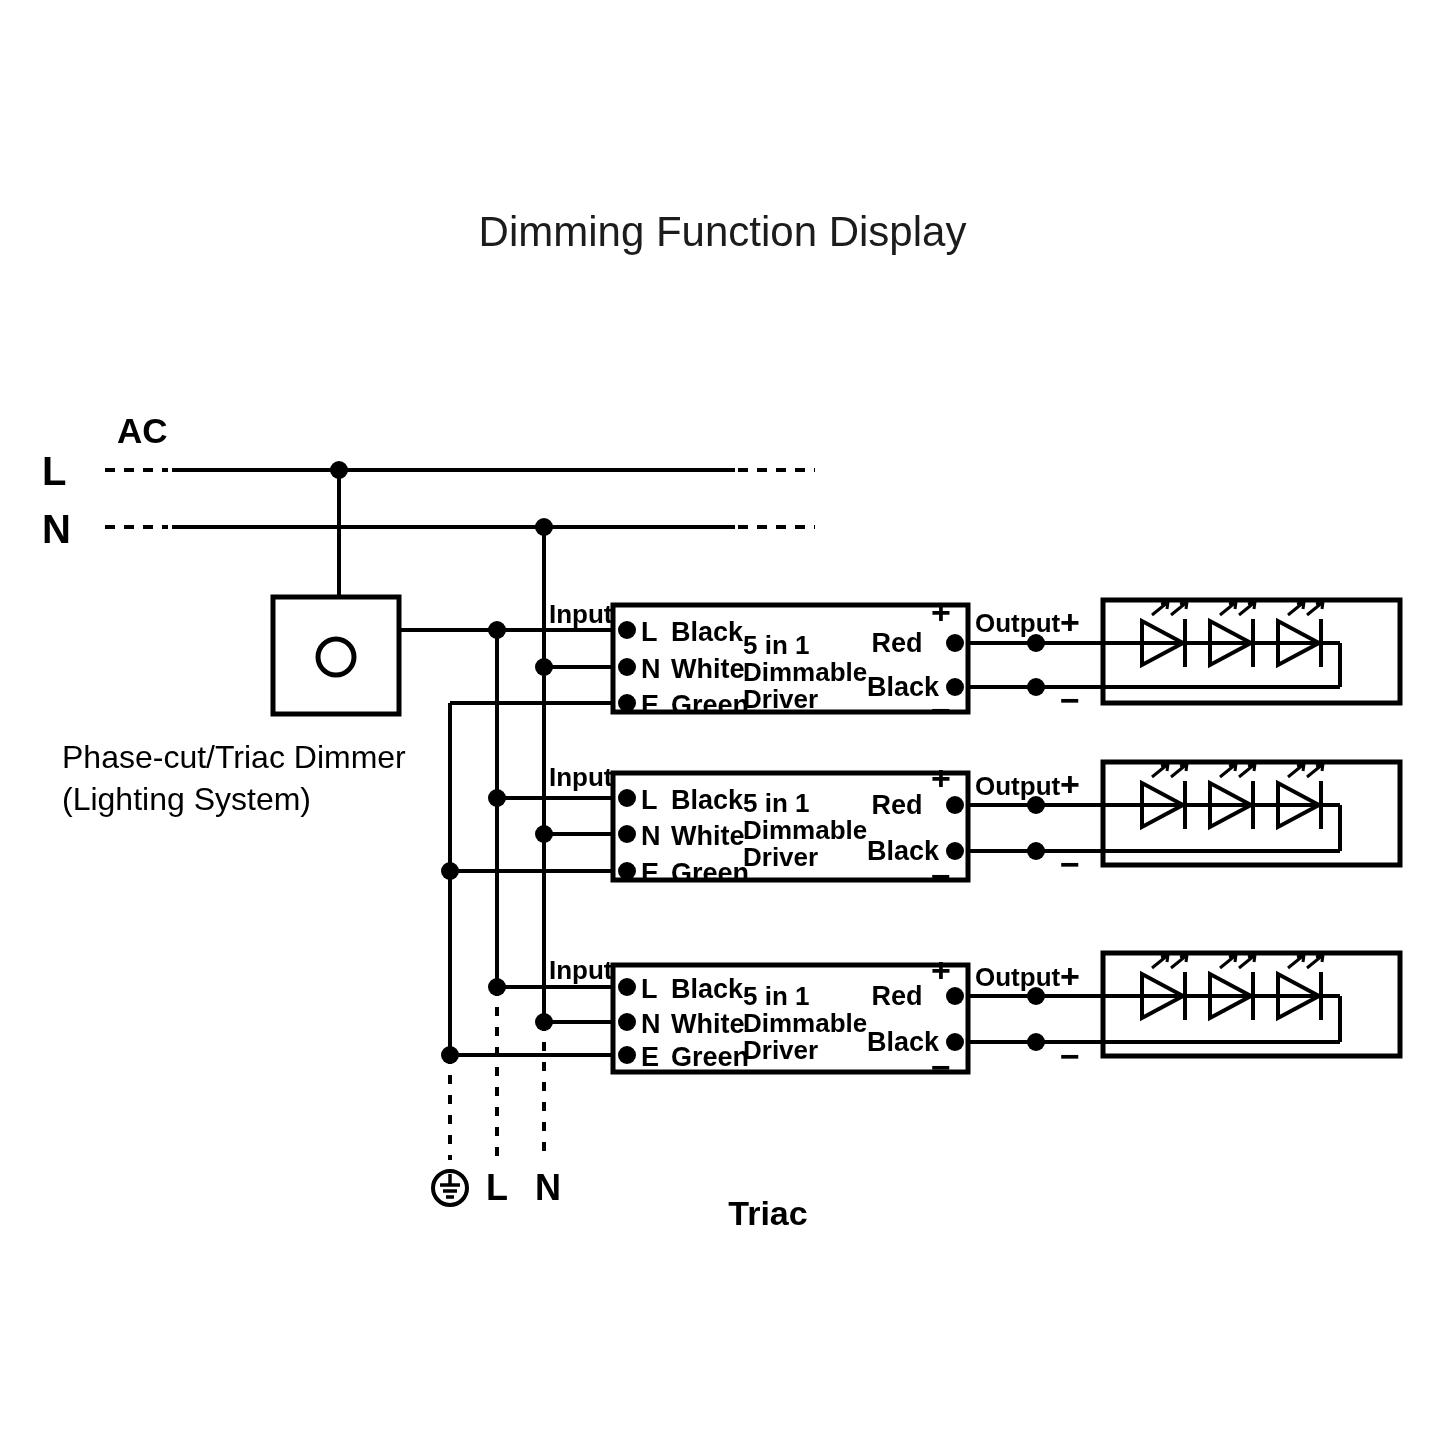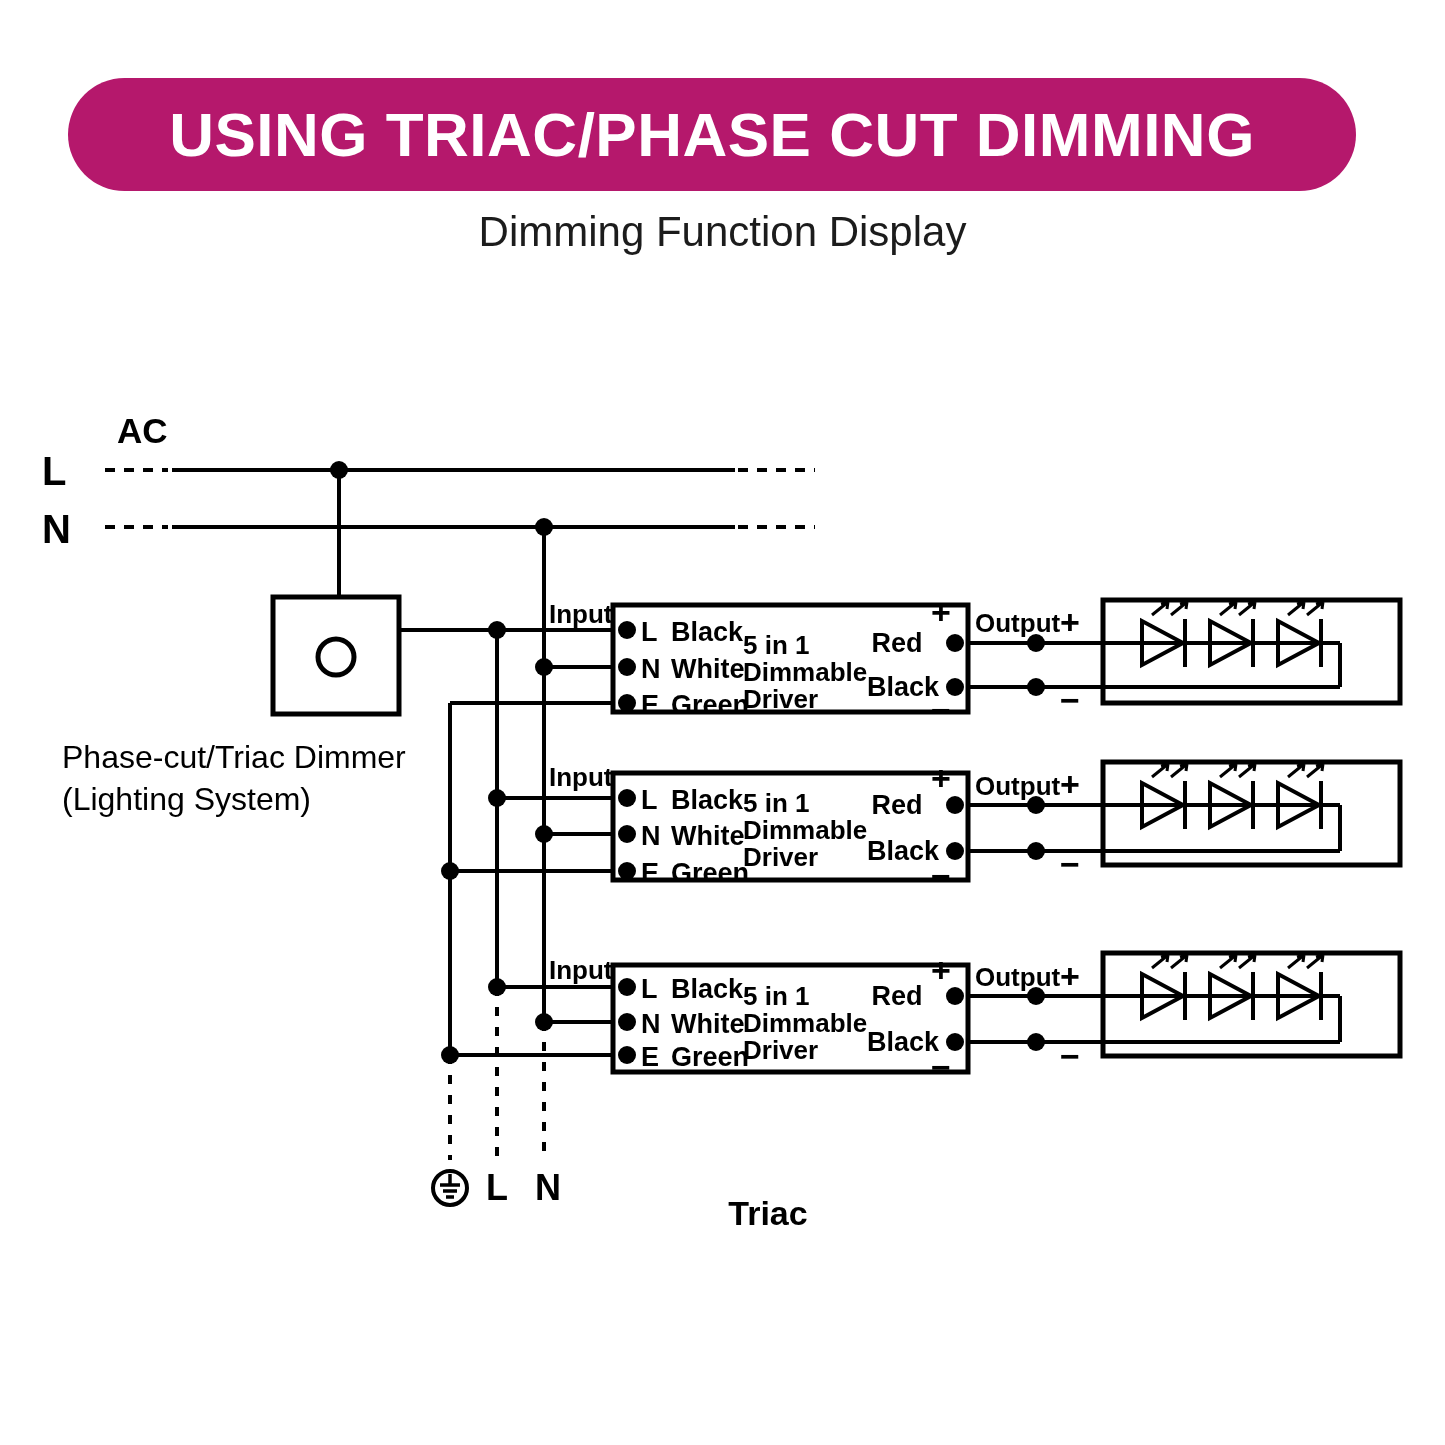--- a/index.html
+++ b/index.html
@@ -64,23 +64,20 @@
   .dtext {
     font-family: "Liberation Sans", sans-serif;
     fill: #000000;
   }
 </style>
 </head>
 <body>
 
 <div id="page">
 
-  <div class="header-badge" style="background: rgb(181, 24, 108);">
-    <span class="header-title">USING TRIAC/PHASE CUT DIMMING</span>
-  </div>
 
   <div class="subtitle">Dimming Function Display</div>
 
   <svg id="diagram" viewBox="0 0 1445 1445">
     <g stroke="#000000" stroke-width="4" fill="none" stroke-linecap="butt">
 
       <line x1="172" y1="470" x2="735" y2="470"></line>
 
       <line x1="105" y1="470" x2="168" y2="470" stroke-dasharray="10 9"></line>
 

